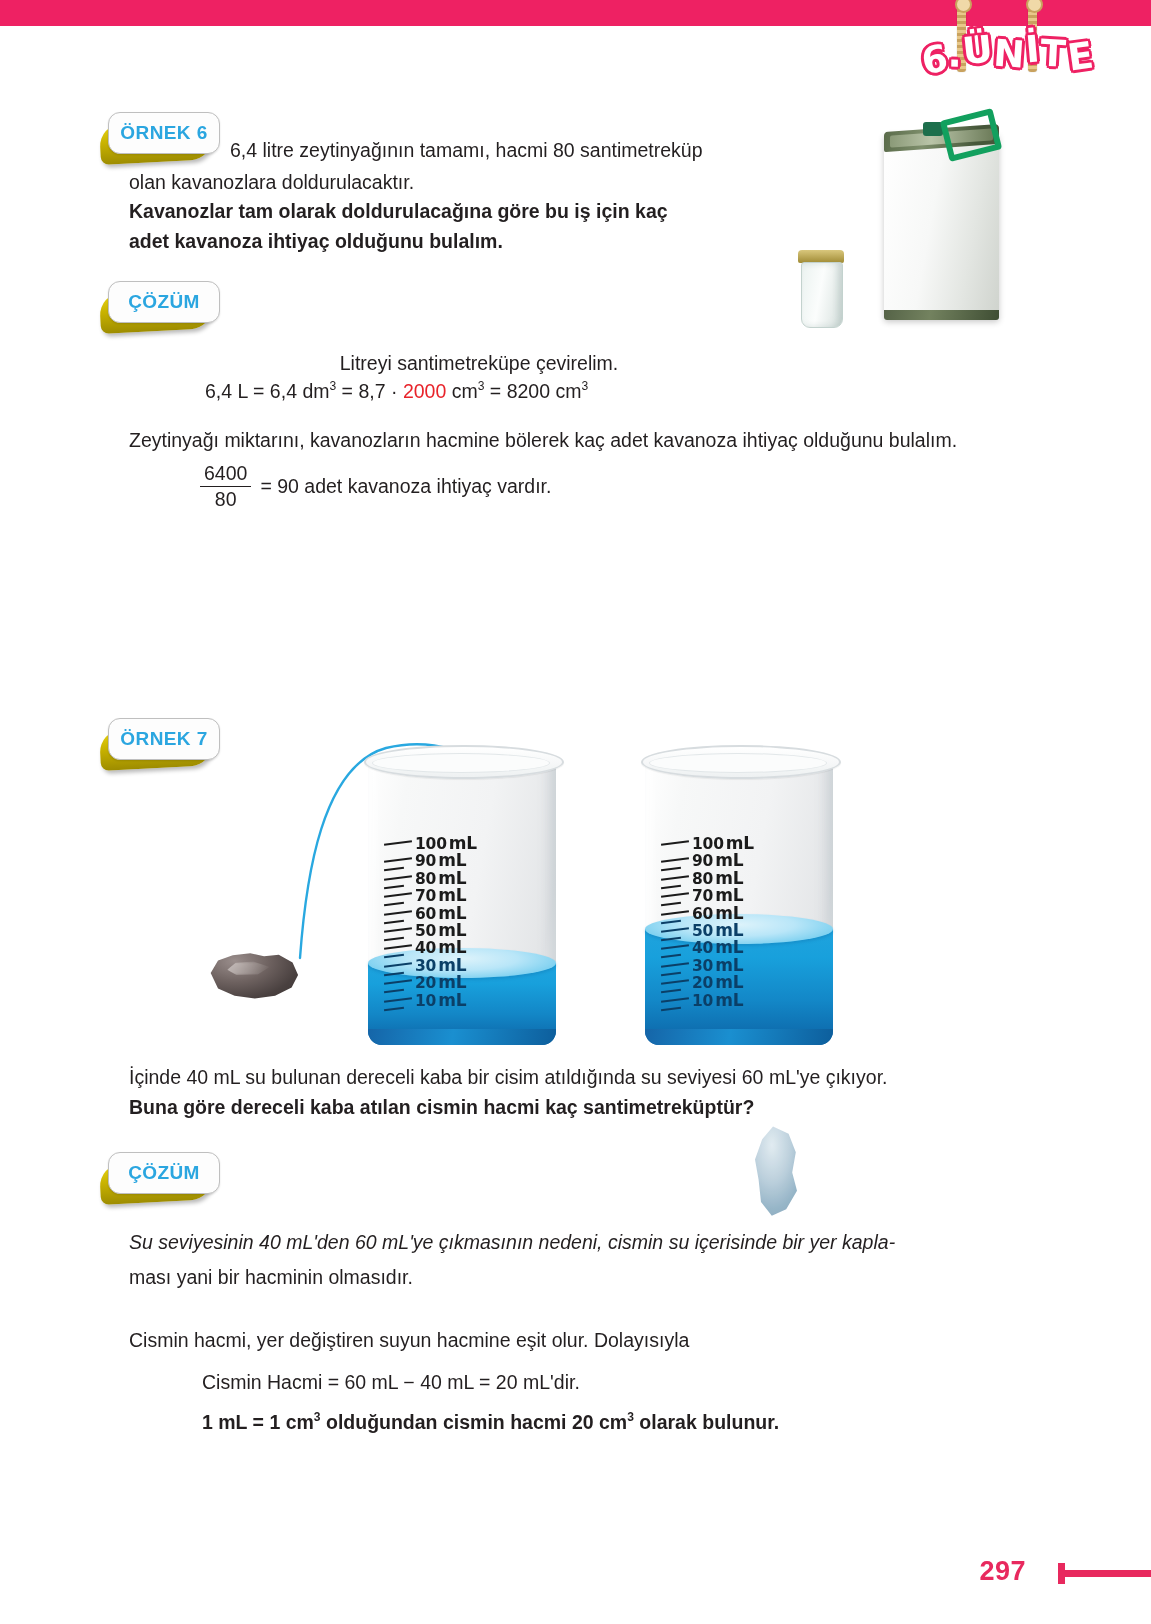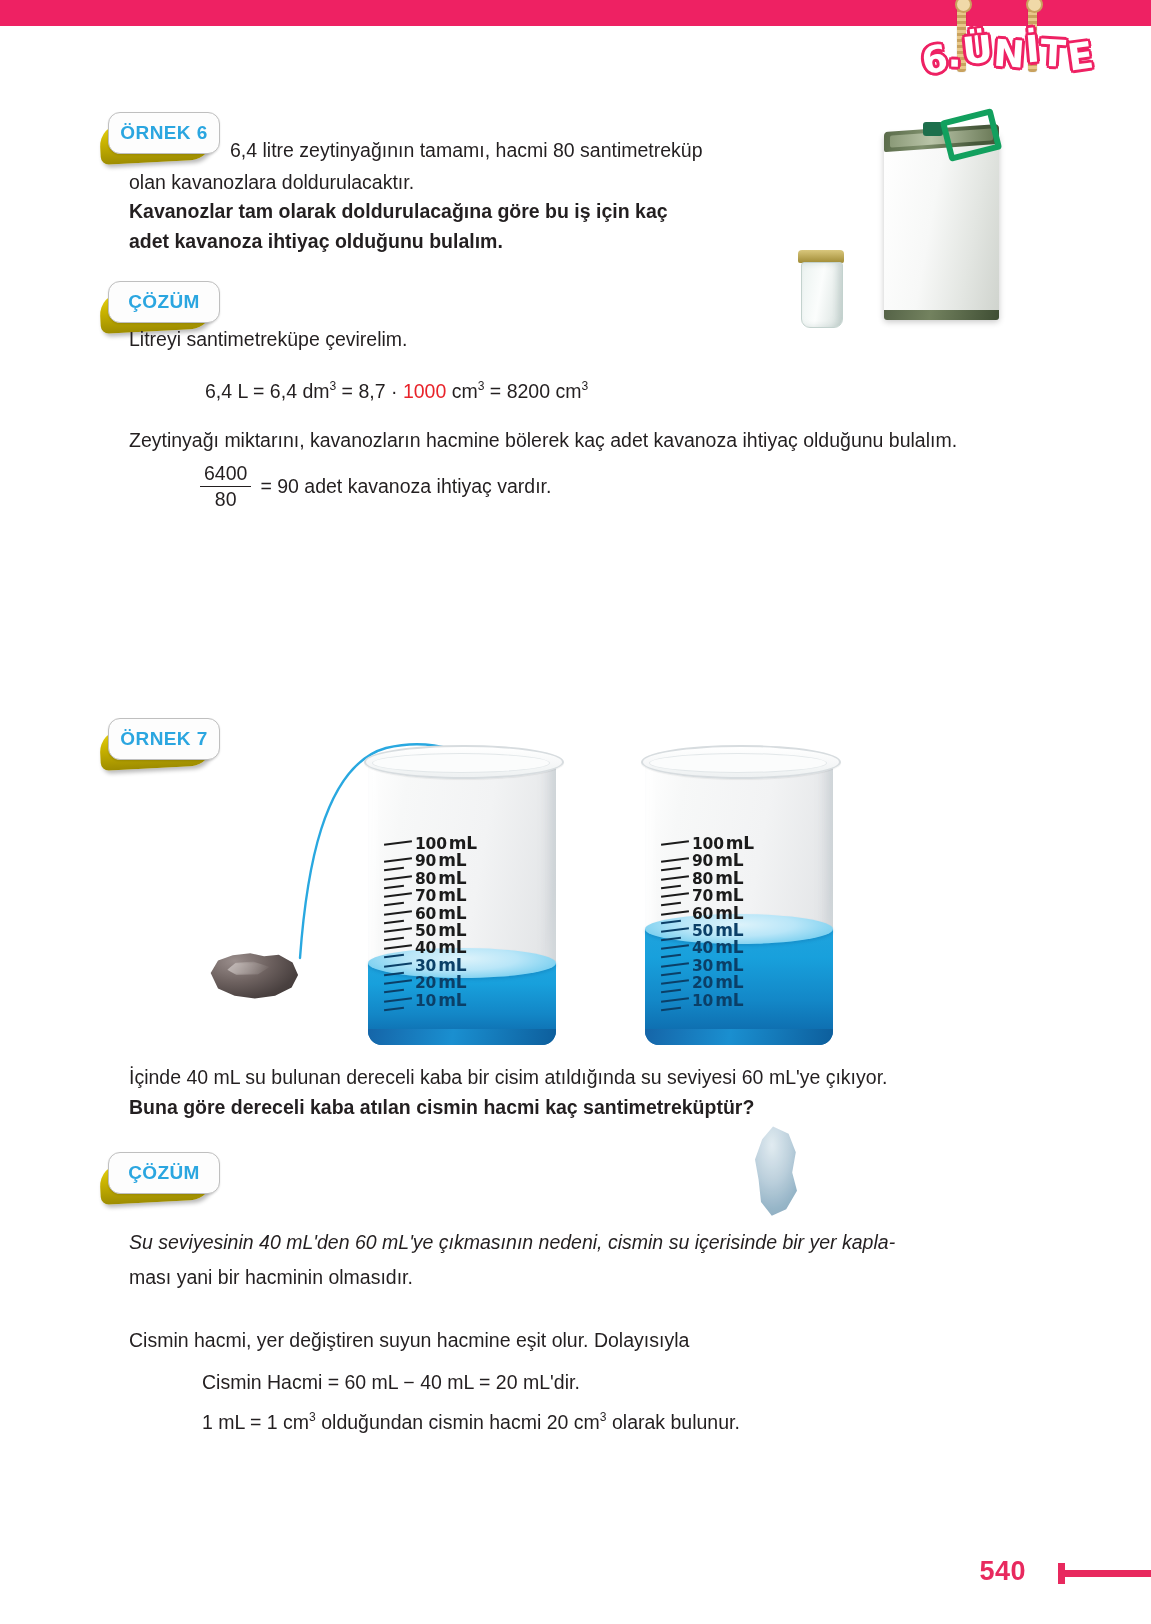--- a/index.html
+++ b/index.html
@@ -81,38 +81,38 @@
 
   
   .txt{position:absolute;font-size:19.5px;line-height:30px;color:#231f20;}
   .txt.b{font-weight:bold;}
 
   #p1-l1{left:230px;top:135px;width:560px;}
   #p1-l2{left:129px;top:167px;width:700px;}
   #p1-l3{left:129px;top:196px;width:645px;text-align:justify;font-weight:bold;}
   #p1-l4{left:129px;top:226px;width:645px;font-weight:bold;}
 
-  #s1-l1{left:129px;top:324px;width:700px;}
+  #s1-l1{left:129px;top:348px;width:700px;text-align:center;}
   #eq1{left:205px;top:371px;width:700px;}
   #s1-l2{left:129px;top:425px;width:900px;}
   #frac{left:200px;top:462px;}
   #frac .num{font-size:19.5px;text-align:center;padding:0 4px;}
   #frac .bar{border-top:1.6px solid #231f20;height:0;margin:1px 0;}
   #frac .den{font-size:19.5px;text-align:center;padding:0 4px;}
   #frac-wrap{position:absolute;left:200px;top:462px;display:flex;align-items:center;}
   #frac-rest{font-size:19.5px;margin-left:9px;}
 
   #q-l1{left:129px;top:1062px;width:905px;}
   #q-l2{left:129px;top:1092px;width:905px;font-weight:bold;}
 
   #s2-l1{left:129px;top:1227px;width:905px;font-style:italic;}
   #s2-l2{left:129px;top:1262px;width:905px;}
   #s2-l3{left:129px;top:1325px;width:905px;}
   #s2-l4{left:202px;top:1367px;width:905px;}
-  #s2-l5{left:202px;top:1402px;width:905px;}
+  #s2-l5{left:202px;top:1402px;width:905px;font-weight:bold;}
 
   sup{font-size:.62em;vertical-align:super;}
   .red{color:#e8232a;}
 
   
   .page-no{
     position:absolute;right:125px;bottom:37px;
     color:#e8295e;font-size:27px;font-weight:bold;letter-spacing:.5px;
   }
   .page-rule{
@@ -290,21 +290,21 @@
 
 <div class="tag" id="tag-cozum1">
   <div class="shadow"></div>
   <div class="plate">
       <span>ÇÖZÜM</span>
     </div>
 </div>
 
 <div class="txt" id="s1-l1">Litreyi santimetreküpe çevirelim.</div>
 
-<div class="txt" id="eq1"><span>6,4 L = 6,4 dm</span><sup>3</sup><span> = 8,7 · </span><span class="red">1000</span><span> cm</span><sup>3</sup><span> = 8200 cm</span><sup>3</sup></div>
+<div class="txt" id="eq1"><span>6,4 L = 6,4 dm</span><sup>3</sup><span> = 8,7 · </span><span class="red">2000</span><span> cm</span><sup>3</sup><span> = 8200 cm</span><sup>3</sup></div>
 
 <div class="txt" id="s1-l2">Zeytinyağı miktarını, kavanozların hacmine bölerek kaç adet kavanoza ihtiyaç olduğunu bulalım.</div>
 
 <div id="frac-wrap">
   <div id="frac" style="position:static;">
     <div class="num">6400</div>
     <div class="bar"></div>
     <div class="den">80</div>
   </div>
   <div id="frac-rest">= 90 adet kavanoza ihtiyaç vardır.</div>
@@ -513,15 +513,15 @@
       <span>ÇÖZÜM</span>
     </div>
 </div>
 
 <div class="txt" id="s2-l1">Su seviyesinin 40 mL'den 60 mL'ye çıkmasının nedeni, cismin su içerisinde bir yer kapla-</div>
 <div class="txt" id="s2-l2">ması yani bir hacminin olmasıdır.</div>
 <div class="txt" id="s2-l3">Cismin hacmi, yer değiştiren suyun hacmine eşit olur. Dolayısıyla</div>
 <div class="txt" id="s2-l4">Cismin Hacmi = 60 mL − 40 mL = 20 mL'dir.</div>
 <div class="txt" id="s2-l5"><span>1 mL = 1 cm</span><sup>3</sup><span> olduğundan cismin hacmi 20 cm</span><sup>3</sup><span> olarak bulunur.</span></div>
 
-<div class="page-no">540</div>
+<div class="page-no">297</div>
 <div class="page-cap"></div>
 <div class="page-rule"></div>
 
 </body></html>

